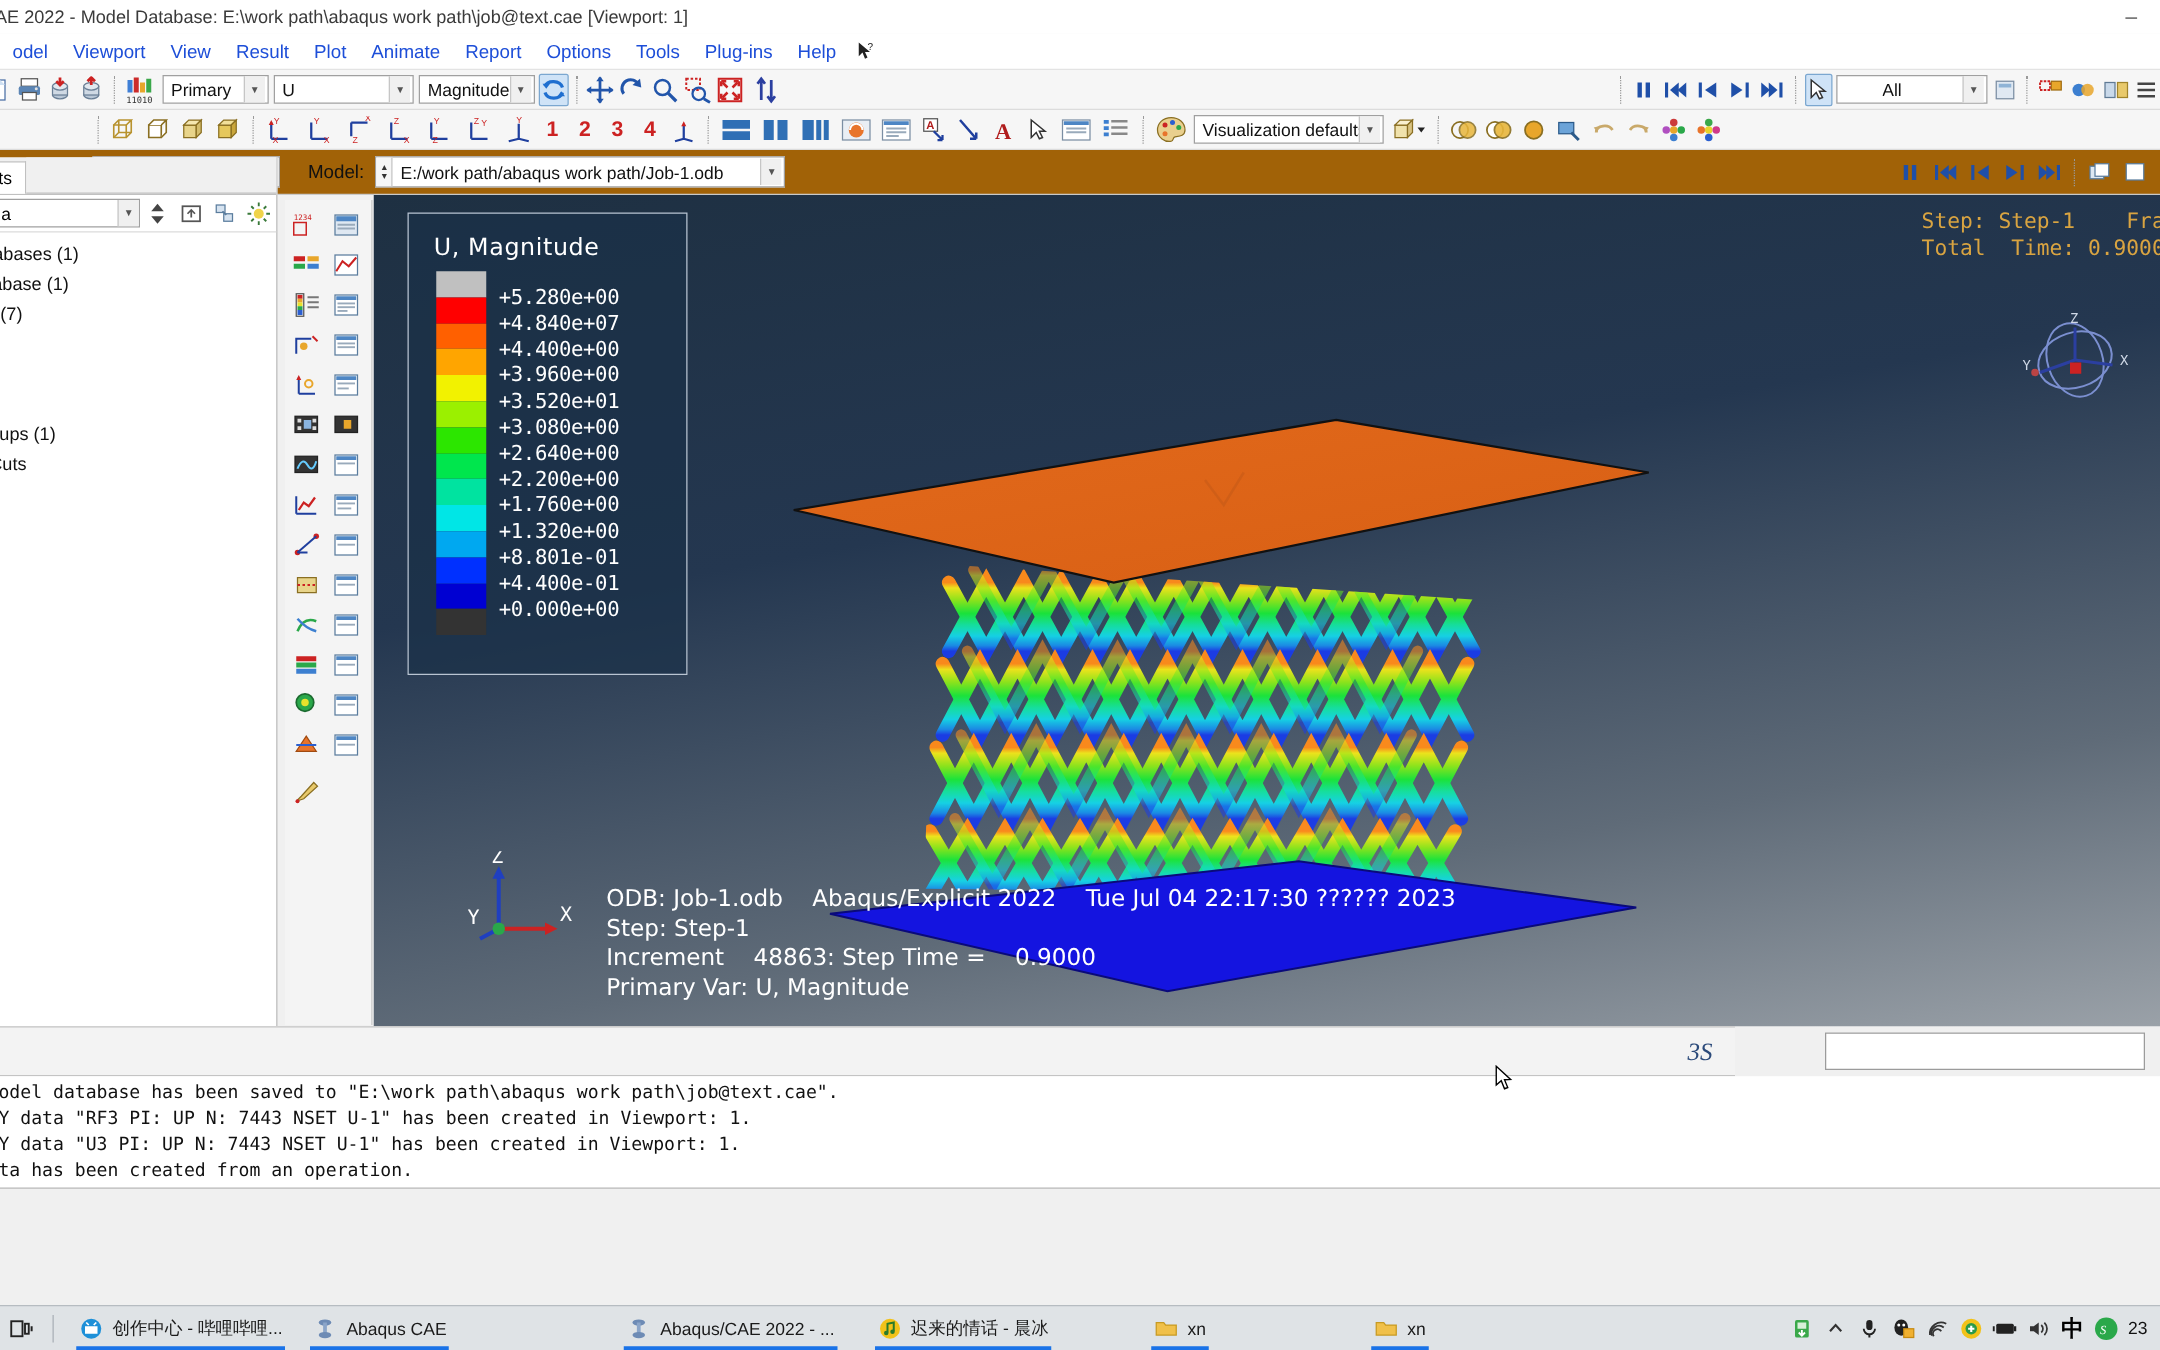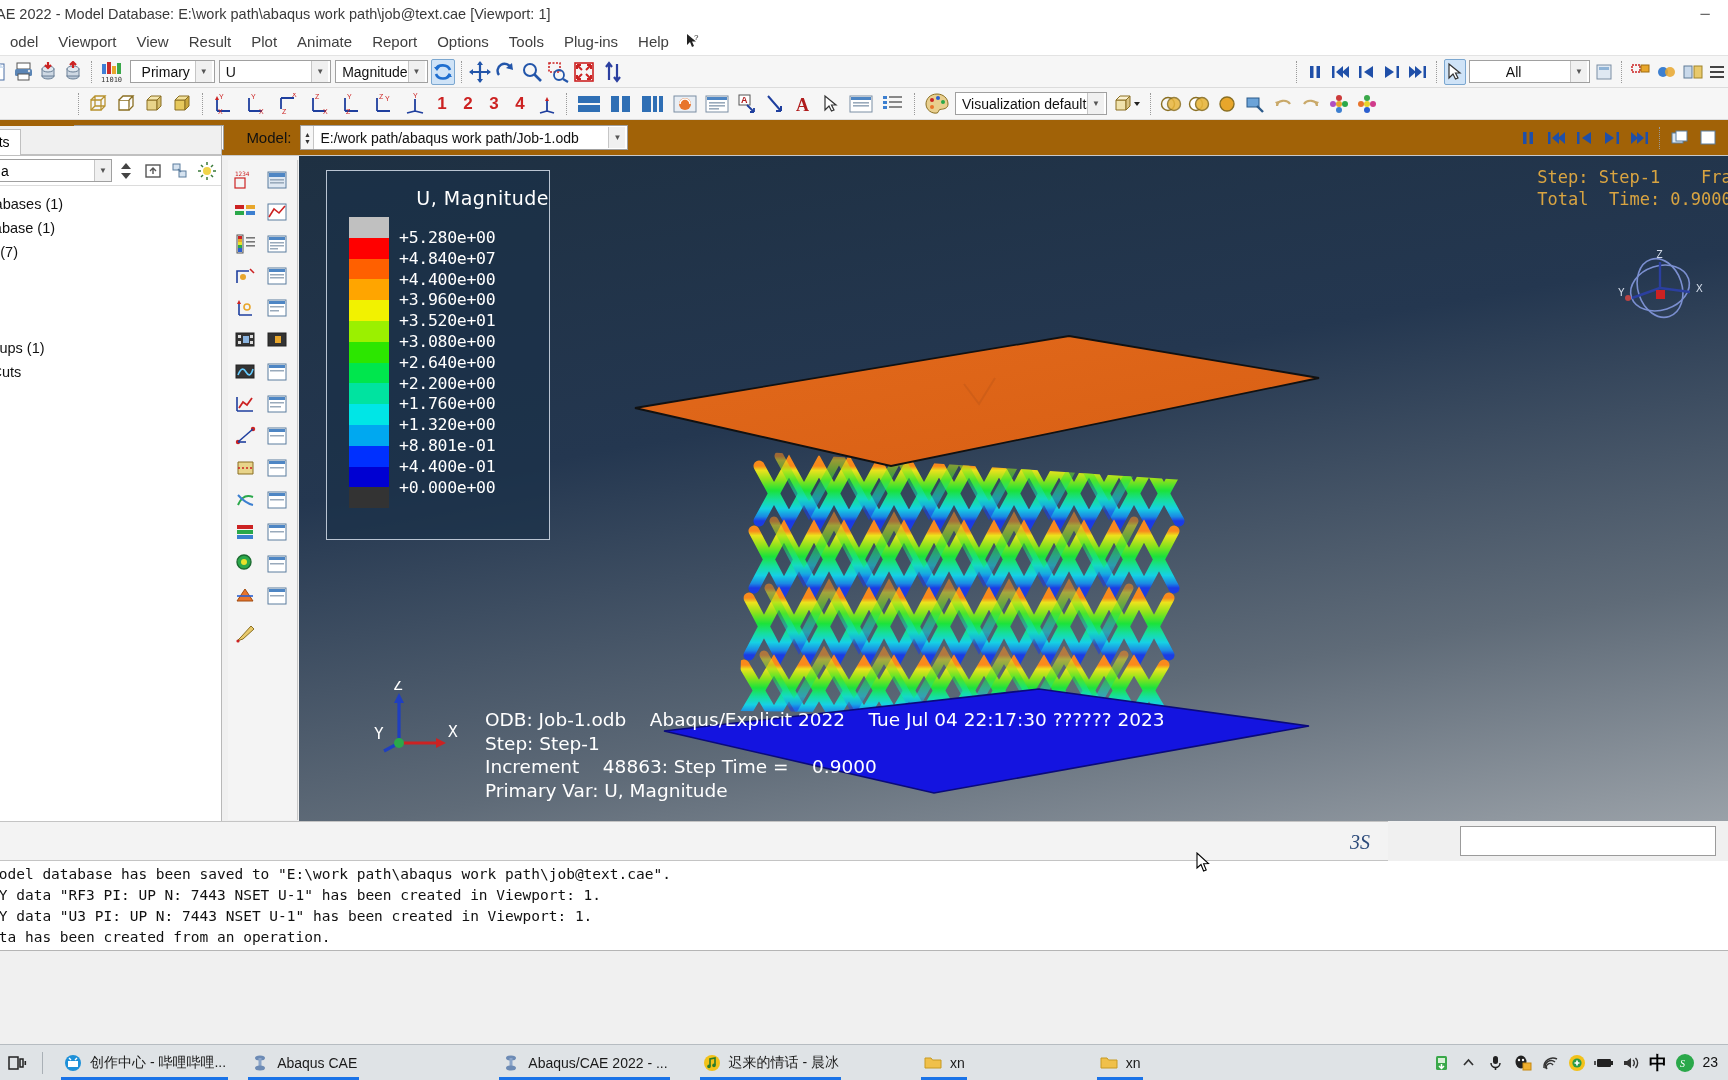--- a/index.html
+++ b/index.html
@@ -22,21 +22,21 @@
     font-family:"Liberation Sans", sans-serif;
   }
   #win-buttons { position:absolute; right:0; top:0; height:27px; display:flex; }
   .win-btn { width:46px; height:27px; display:flex; align-items:center; justify-content:center;
              font-size:13px; color:#333; }
   
   #menubar {
     position:absolute; left:0; top:27px; width:1728px; height:29px;
     background:#ffffff; display:flex; align-items:center; border-bottom:1px solid #e3e3e3;
   }
-  .menu-item { padding:3px 10px; font-size:15px; color:#404040; white-space:nowrap; }
+  .menu-item { padding:3px 10px; font-size:15px; color:#1d4ed8; white-space:nowrap; }
   
   .toolbar-row {
     position:absolute; left:0; width:1728px; background:#f6f6f6;
     display:flex; align-items:center; border-bottom:1px solid #dcdcdc;
   }
   #toolbar1 { top:56px; height:32px; }
   #toolbar2 { top:88px; height:32px; }
   .tb-sep { width:2px; height:22px; margin:0 5px;
             border-left:1px dotted #9a9a9a; }
   .tb-btn { width:26px; height:26px; margin:0 1px; display:flex;
@@ -108,21 +108,21 @@
   }
   .strip-btn { width:32px; height:32px; display:flex; align-items:center;
                justify-content:center; margin:0; border:1px solid transparent; }
   
   #legend {
     position:absolute; left:27px; top:14px; width:224px; height:370px;
     background:rgba(26,48,72,0.72); border:1px solid #b9c4d2;
     color:#fff; font-family:"DejaVu Sans Mono", monospace;
   }
   #legend-title { font-size:19px; padding:16px 0 8px 20px; letter-spacing:.5px;
-                  font-family:"DejaVu Sans", sans-serif;text-align:right; }
+                  font-family:"DejaVu Sans", sans-serif; }
   #legend-body { display:flex; padding-left:22px; }
   #swatches { width:40px; }
   .swatch { width:40px; height:20.8px; display:block; }
   #lvalues { margin-left:10px; padding-top:11px; }
   .lval { font-size:16.5px; line-height:20.8px; white-space:pre;
           letter-spacing:-0.3px; font-family:"DejaVu Sans Mono", monospace; }
   
   #stepinfo {
     position:absolute; right:-14px; top:10px; color:#d9a441;
     font-family:"DejaVu Sans Mono", monospace; font-size:17px; line-height:22px;
@@ -256,21 +256,21 @@
 
   <div class="tb-btn" style="width:30px;">
     <svg width="26" height="24" viewBox="0 0 26 24">
       <rect x="2" y="4" width="4" height="10" fill="#3f7fd6"></rect>
       <rect x="7" y="2" width="4" height="12" fill="#cc2b2b"></rect>
       <rect x="12" y="6" width="4" height="8" fill="#e8a62b"></rect>
       <rect x="17" y="3" width="4" height="11" fill="#3aa84a"></rect>
       <text x="1" y="22" font-size="7" fill="#333" font-family="monospace">11010</text>
     </svg>
   </div>
-  <div class="combo" style="width:108px;text-align:center;">
+  <div class="combo" style="width:108px;">
     <span class="cv">Primary</span>
     <span class="arrow">▼</span>
   </div>
   <div class="combo" style="width:144px;">
     <span class="cv">U</span>
     <span class="arrow">▼</span>
   </div>
   <div class="combo" style="width:110px;">
     <span class="cv">Magnitude</span>
     <span class="arrow">▼</span>

